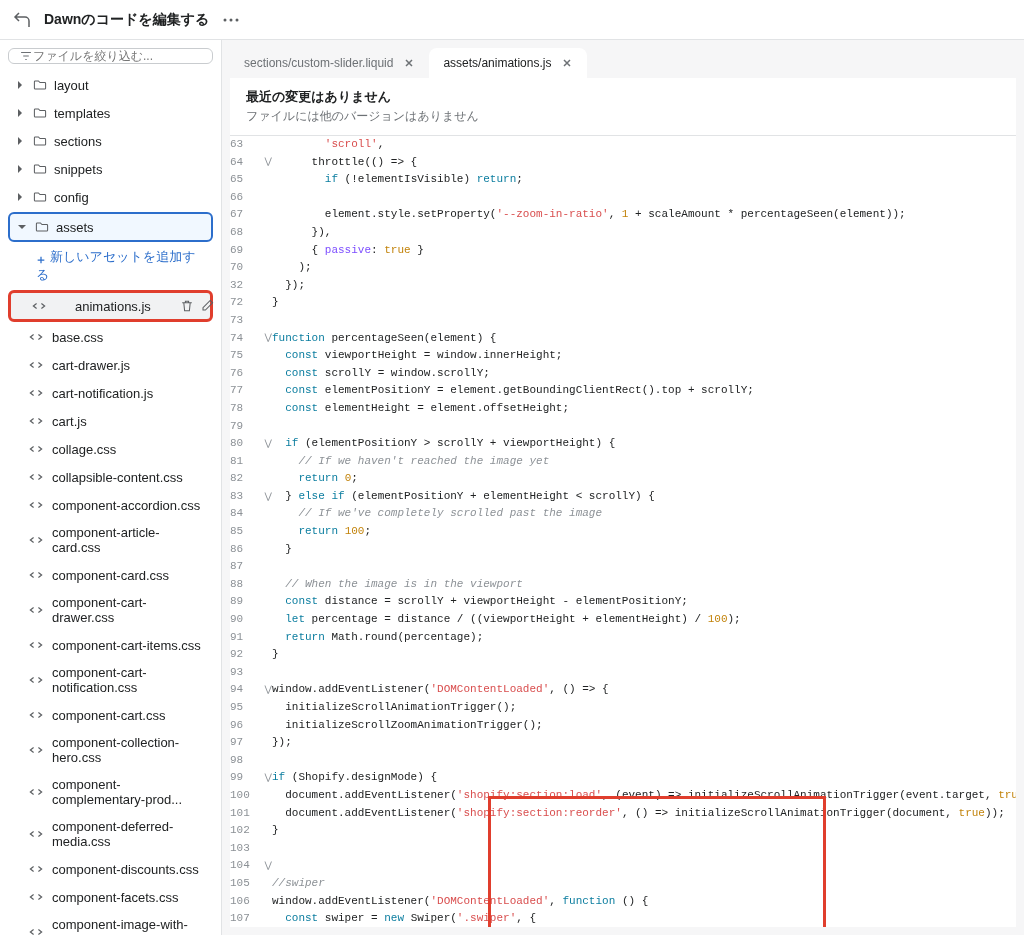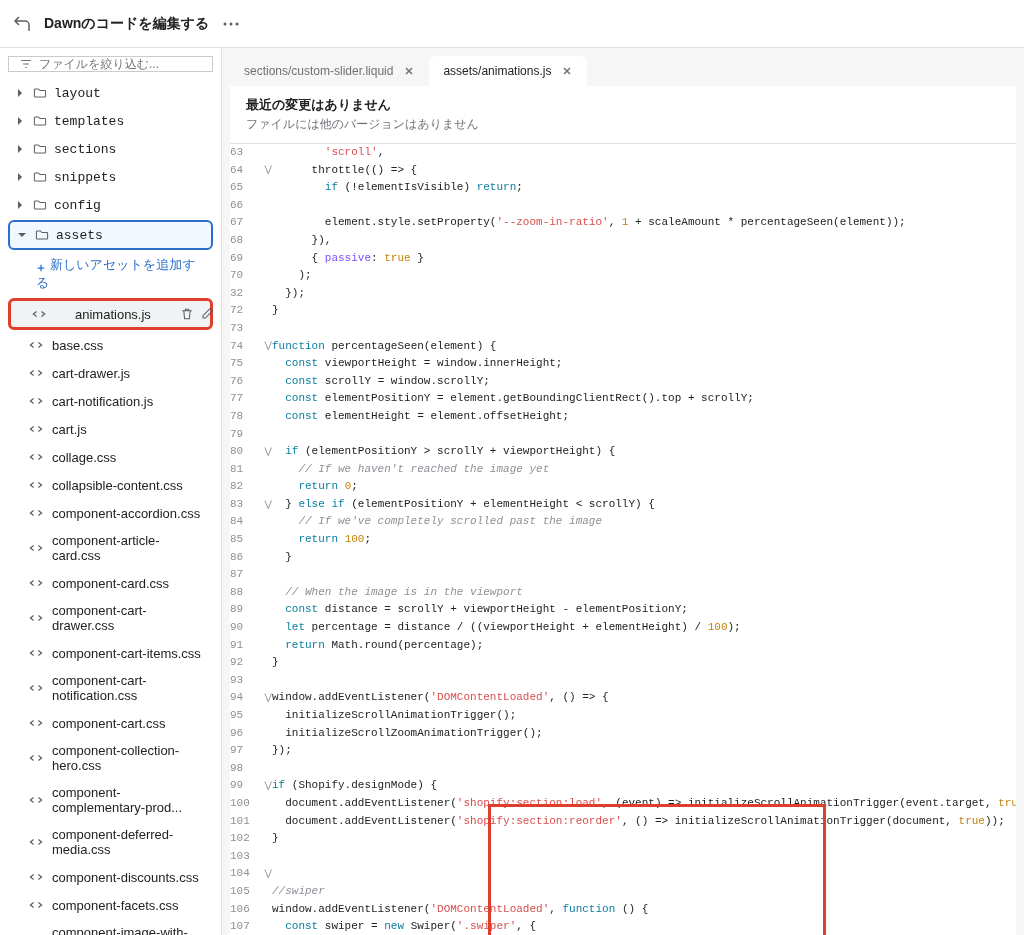--- a/index.html
+++ b/index.html
@@ -1,25 +1,25 @@
 <!DOCTYPE html>
 <html><head>
 <meta charset="utf-8">
 <style>
 * { margin: 0; padding: 0; box-sizing: border-box; }
 body { font-family: -apple-system, BlinkMacSystemFont, "Segoe UI", sans-serif; font-size: 13px; color: #202223; background: #fff; width: 1024px; height: 935px; overflow: hidden; }
-.header { height: 48px; display: flex; align-items: center; padding: 0 12px; border-bottom: 1px solid #e1e3e5; gap: 12px; }
+.header { height: 40px; display: flex; align-items: center; padding: 0 12px; border-bottom: 1px solid #e1e3e5; gap: 12px; }
 .icon-btn { width: 20px; height: 20px; display: flex; align-items: center; justify-content: center; cursor: pointer; color: #5c5f62; }
 .header-title { font-size: 14px; font-weight: 600; }
 .main { display: flex; height: calc(100% - 40px); }
 .sidebar { width: 222px; border-right: 1px solid #e1e3e5; display: flex; flex-direction: column; padding: 8px; gap: 4px; overflow-y: auto; }
-.filter-box { border: 1px solid #c9cccf; border-radius: 0; height: 32px; display: flex; align-items: center; padding: 0 10px; gap: 6px; color: #6d7175; }
+.filter-box { border: 1px solid #c9cccf; border-radius: 6px; height: 32px; display: flex; align-items: center; padding: 0 10px; color: #6d7175; }
 .filter-box input { border: none; outline: none; flex: 1; font-size: 12px; background: transparent; }
 .tree { display: flex; flex-direction: column; gap: 2px; margin-top: 4px; }
-.folder { display: flex; align-items: center; gap: 6px; padding: 5px 6px; border-radius: 6px; cursor: pointer; font-size: 13px; color: #202223; font-family: Liberation Mono, monospace; }
+.folder { display: flex; align-items: center; gap: 6px; padding: 5px 6px; border-radius: 6px; cursor: pointer; font-size: 13px; color: #202223; }
 .folder.open { border: 2px solid #2c6ecb; background: #f1f8ff; }
 .chevron { width: 12px; height: 12px; display: flex; align-items: center; justify-content: center; color: #5c5f62; }
 .folder-icon, .file-icon { width: 16px; height: 16px; color: #5c5f62; flex-shrink: 0; }
 .add-link { color: #2c6ecb; font-size: 13px; padding: 4px 6px 4px 28px; cursor: pointer; }
 .file-row { display: flex; align-items: center; gap: 8px; padding: 5px 6px 5px 20px; border-radius: 6px; cursor: pointer; font-size: 13px; color: #202223; }
 .file-row.selected { background: #f1f2f3; border: 3px solid #e03e2d; gap: 28px; }
 .file-row .actions { margin-left: auto; display: flex; gap: 4px; }
 .file-row .actions span { width: 16px; height: 16px; color: #5c5f62; cursor: pointer; }
 .editor-area { flex: 1; display: flex; flex-direction: column; background: #f6f6f7; overflow: hidden; }
 .tabs { display: flex; padding: 8px 8px 0 8px; gap: 0; }

